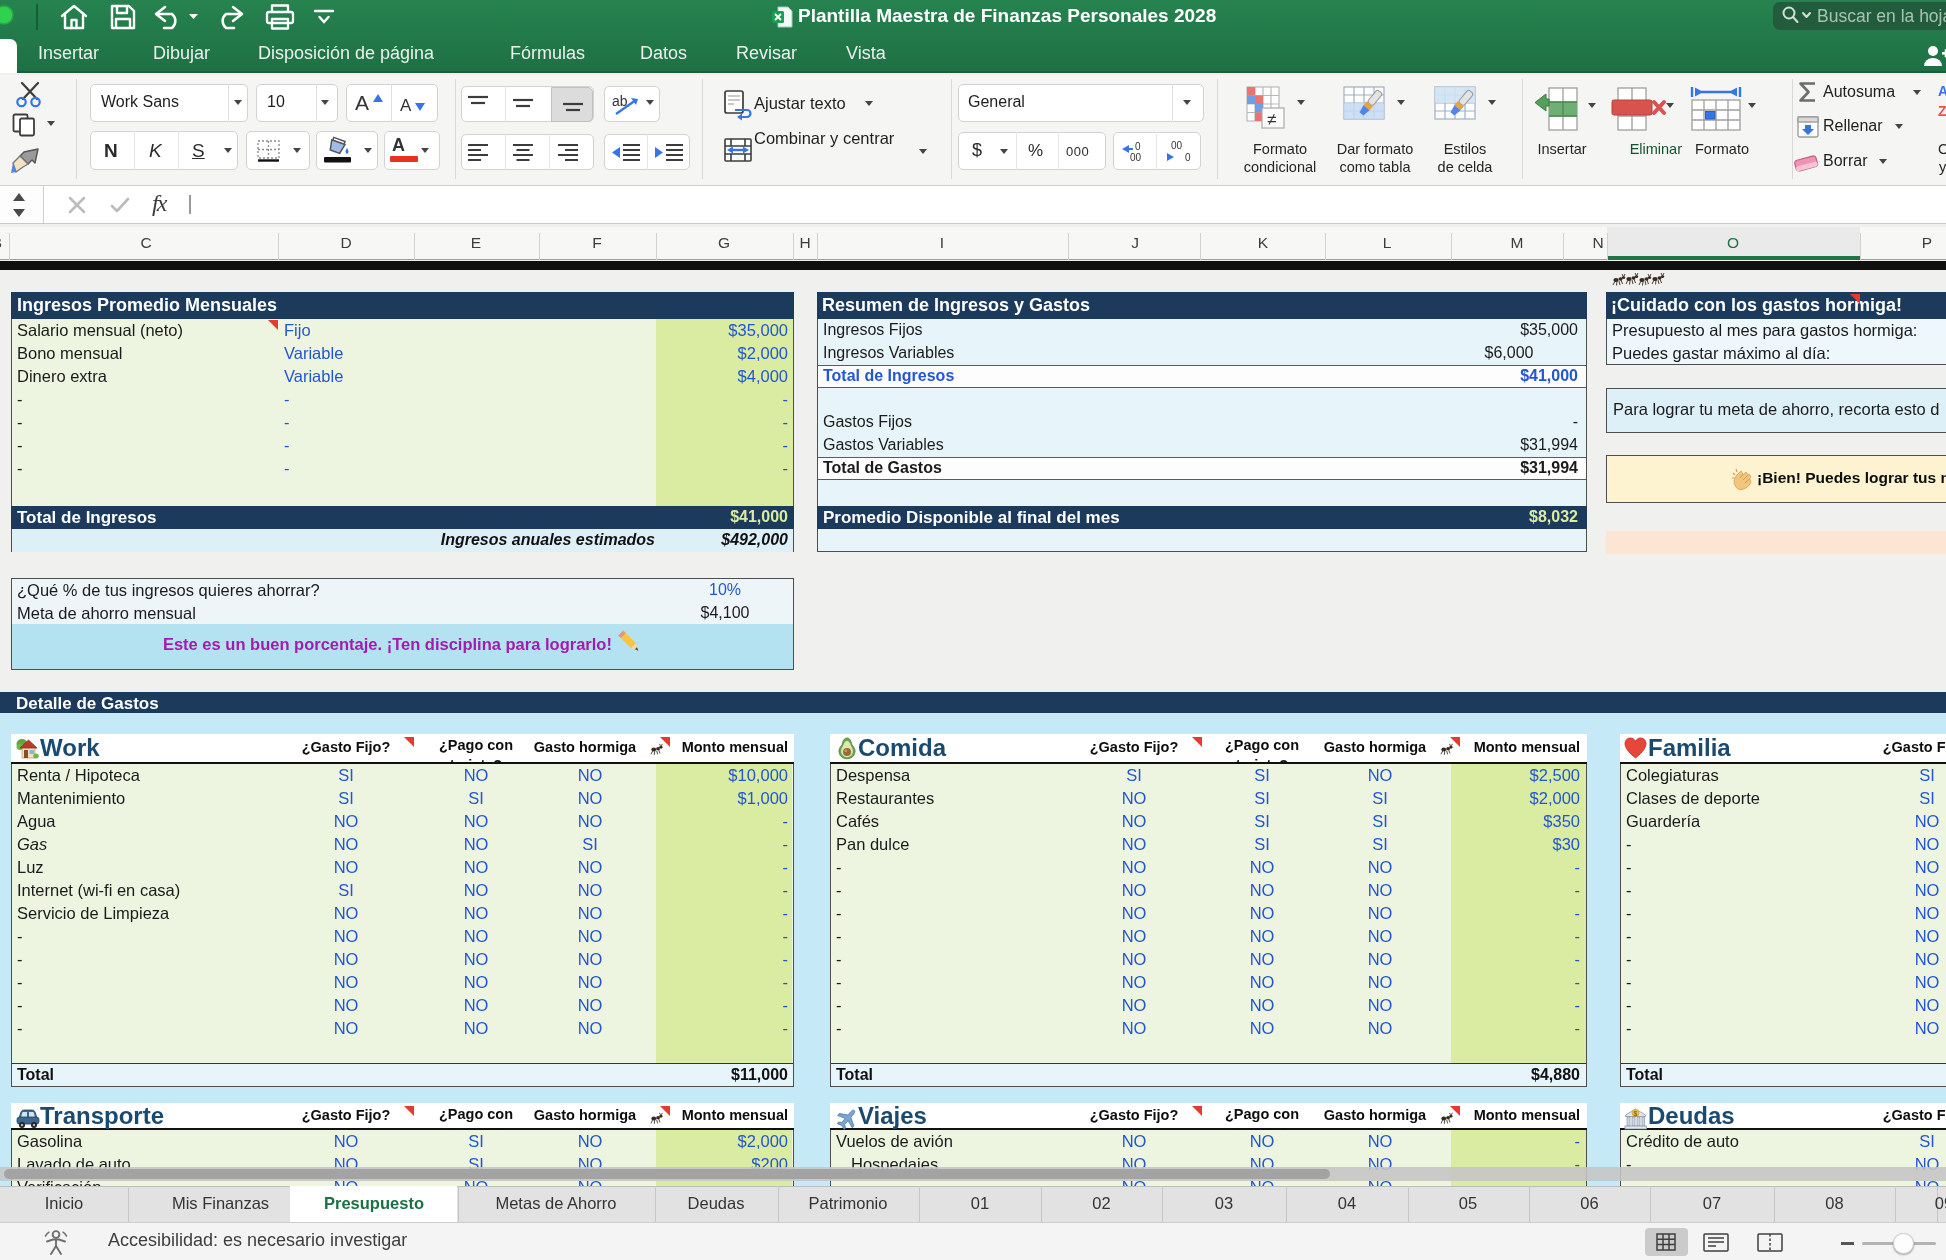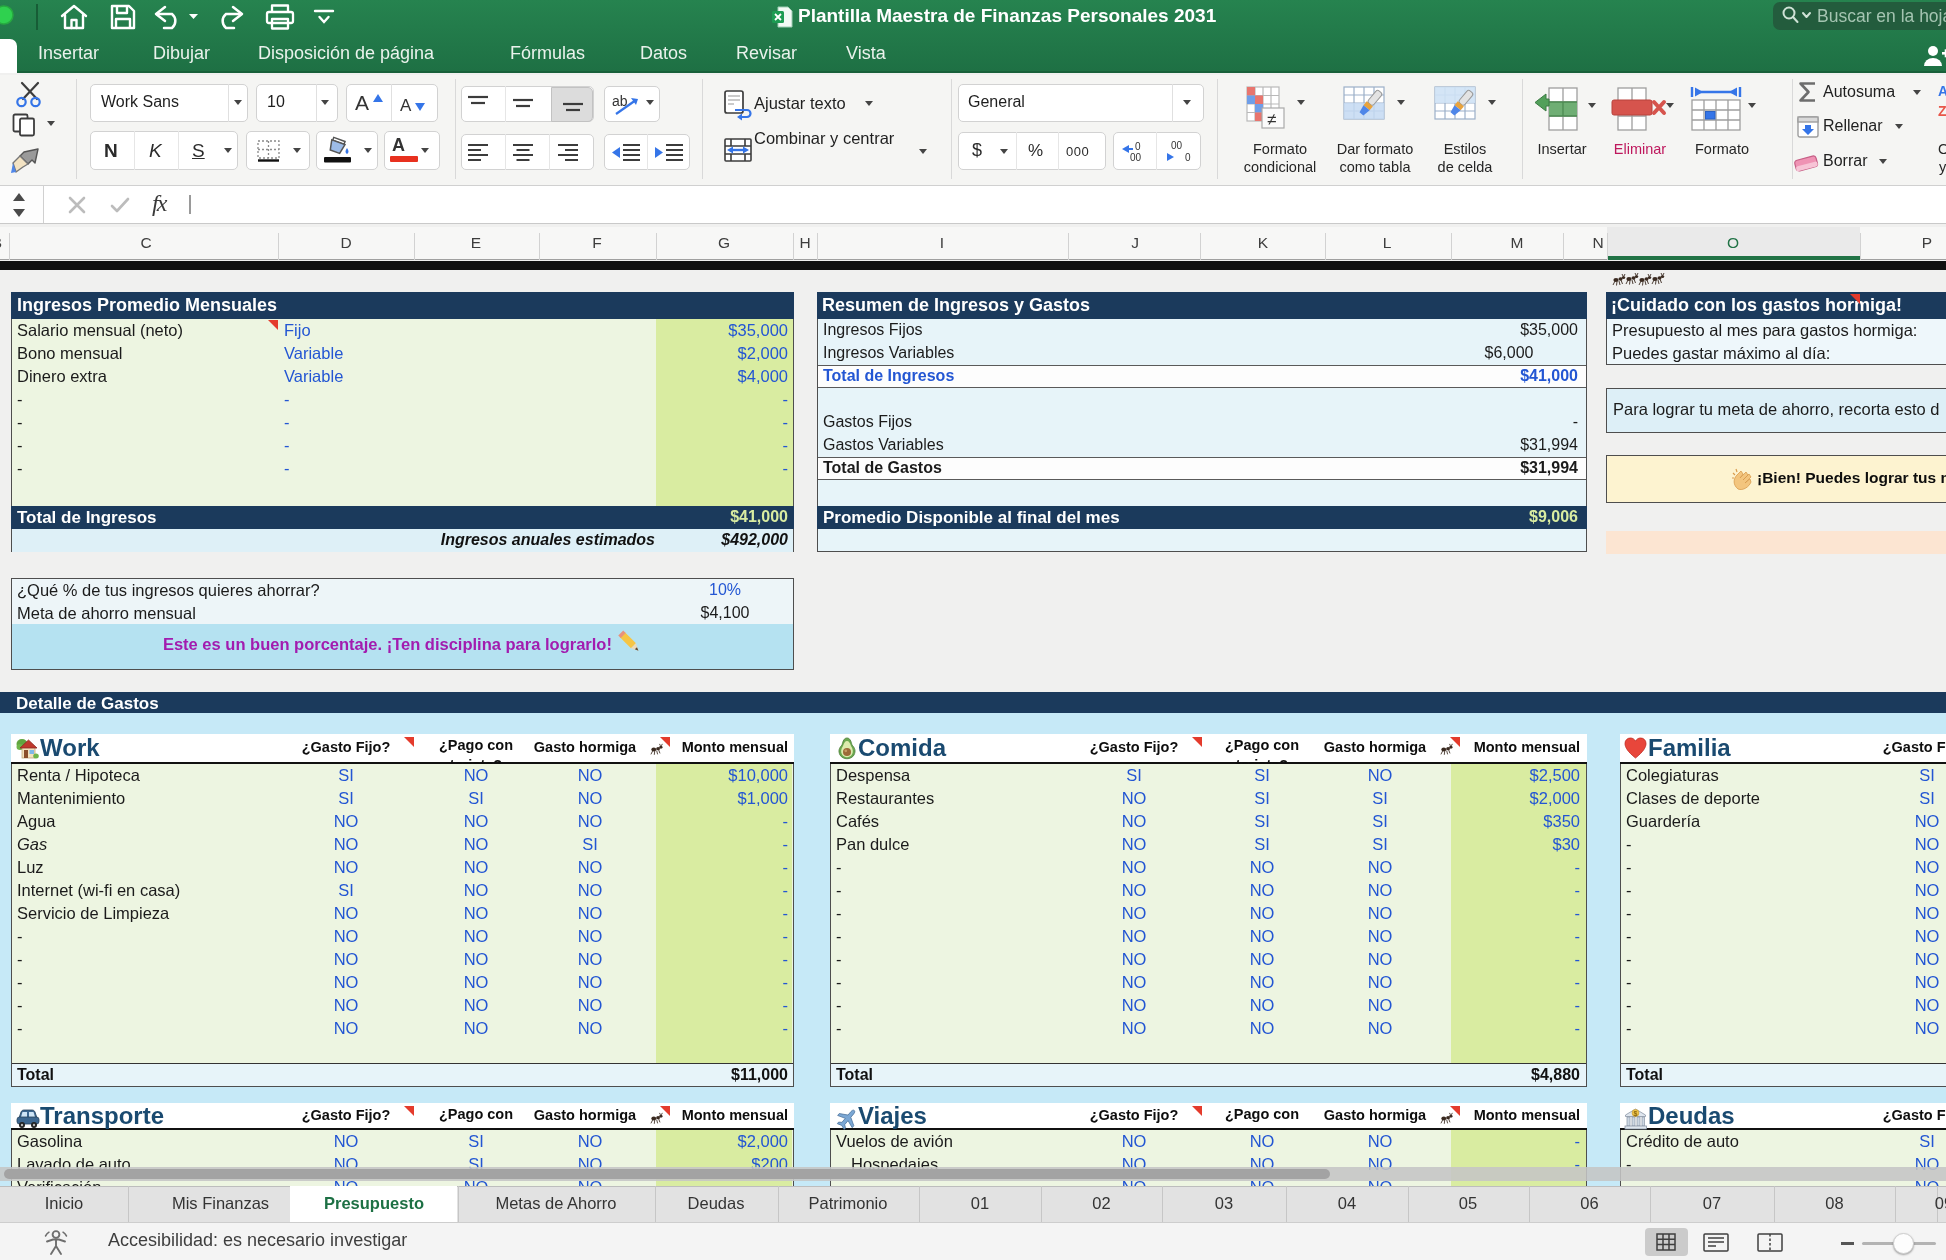--- a/index.html
+++ b/index.html
@@ -56,21 +56,21 @@
 <g stroke="#fff" stroke-width="2.4" fill="none" stroke-linecap="round">
       <path d="M2 2 H20"></path>
       <path d="M6.5 8 L11 13 L15.5 8"></path>
     </g>
   </svg>
 <svg style="left:772px;top:6px" width="21" height="22" viewBox="0 0 21 22">
 <path d="M6 1 H16 L20 5 V21 H6 Z" fill="#f2faf5" stroke="#9fcdb4" stroke-width="1"></path>
 <rect x="0" y="5" width="12" height="12" rx="1.5" fill="#1d9c53"></rect>
 <path d="M3 8 L9 14 M9 8 L3 14" stroke="#fff" stroke-width="1.8"></path>
   </svg>
-<div style="left:798px;top:5px;width:600px;height:24px;font-size:19px;font-weight:bold;color:#fff;white-space:nowrap;">Plantilla Maestra de Finanzas Personales 2031</div>
+<div style="left:798px;top:5px;width:600px;height:24px;font-size:19px;font-weight:bold;color:#fff;white-space:nowrap;">Plantilla Maestra de Finanzas Personales 2028</div>
 <div style="left:1773px;top:2px;width:190px;height:28px;background:#235c3d;border-radius:7px;"></div>
 <svg style="left:1781px;top:6px" width="34" height="18" viewBox="0 0 34 18">
 <circle cx="8" cy="7" r="5.5" stroke="#cfe2d6" stroke-width="2" fill="none"></circle>
 <path d="M12 11 L16.5 16" stroke="#cfe2d6" stroke-width="2" stroke-linecap="round"></path>
 <path d="M22 7 l3.5 4 l3.5 -4" stroke="#cfe2d6" stroke-width="2" fill="none" stroke-linecap="round" stroke-linejoin="round"></path>
   </svg>
 <div style="left:1817px;top:6px;width:130px;height:20px;font-size:17.5px;color:#a4c4b1;white-space:nowrap;overflow:hidden;">Buscar en la hoja</div>
 <div style="left:0;top:39px;width:17px;height:34px;background:#fff;border-top-right-radius:7px;"></div>
 <div style="left:38px;top:43px;height:24px;font-size:18px;color:#eaf2ec;font-weight:500;white-space:nowrap;">Insertar</div>
 <div style="left:153px;top:43px;height:24px;font-size:18px;color:#eaf2ec;font-weight:500;white-space:nowrap;">Dibujar</div>
@@ -343,21 +343,21 @@
 <div style="left:1520px;top:141px;width:84px;height:20px;font-size:14.5px;color:#262626;text-align:center;">Insertar</div>
 <svg style="left:1610px;top:86px" width="56" height="46" viewBox="0 0 56 46">
 <g stroke="#9e9e9e" stroke-width="1.3" fill="#fff">
       <rect x="8" y="2" width="28" height="42"></rect>
       <path d="M8 16 H36 M8 30 H36 M22 2 V44"></path>
     </g>
 <rect x="2" y="14" width="40" height="15" rx="2" fill="#d6544d" stroke="#b8423c" stroke-width="1"></rect>
 <path d="M44 16 L54 27 M54 16 L44 27" stroke="#d6544d" stroke-width="4" stroke-linecap="round"></path>
   </svg>
 <div class="dd" style="left:1666px;top:103px;"></div>
-<div style="left:1598px;top:141px;width:84px;height:20px;font-size:14.5px;color:#be185d;text-align:center;">Eliminar</div>
+<div style="left:1598px;top:141px;width:84px;height:20px;font-size:14.5px;color:#14532d;text-align:right;">Eliminar</div>
 <svg style="left:1690px;top:84px" width="52" height="48" viewBox="0 0 52 48">
 <path d="M2 3 V13 M50 3 V13 M6 8 H46" stroke="#3575e8" stroke-width="2.4" fill="none"></path>
 <path d="M13 8 L5 3.5 V12.5 Z M39 8 L47 3.5 V12.5 Z" fill="#3575e8"></path>
 <g stroke="#9e9e9e" stroke-width="1.3" fill="#fff">
       <rect x="2" y="16" width="48" height="30"></rect>
       <path d="M2 26 H50 M2 36 H50 M14 16 V46 M26 16 V46 M38 16 V46"></path>
     </g>
 <rect x="15.5" y="27.5" width="9.5" height="7.5" fill="#3575e8" stroke="#2a62c4" stroke-width="1"></rect>
   </svg>
 <div class="dd" style="left:1748px;top:103px;"></div>
@@ -479,21 +479,21 @@
 <div style="left:1440px;top:367px;width:138px;height:20px;font-size:16px;font-weight:bold;color:#2356d3;text-align:right;">$41,000</div>
 <div style="left:823px;top:413px;width:420px;height:20px;font-size:16px;font-weight:normal;color:#1b1b1b;white-space:nowrap;">Gastos Fijos</div>
 <div style="left:1440px;top:413px;width:138px;height:20px;font-size:16px;font-weight:normal;color:#1b1b1b;text-align:right;">-</div>
 <div style="left:823px;top:436px;width:420px;height:20px;font-size:16px;font-weight:normal;color:#1b1b1b;white-space:nowrap;">Gastos Variables</div>
 <div style="left:1440px;top:436px;width:138px;height:20px;font-size:16px;font-weight:normal;color:#1b1b1b;text-align:right;">$31,994</div>
 <div style="left:818px;top:457px;width:768px;height:23px;background:#fdfdfd;border-top:1px solid #5a5a5a;border-bottom:1px solid #5a5a5a;"></div>
 <div style="left:823px;top:459px;width:420px;height:20px;font-size:16px;font-weight:bold;color:#1b1b1b;white-space:nowrap;">Total de Gastos</div>
 <div style="left:1440px;top:459px;width:138px;height:20px;font-size:16px;font-weight:bold;color:#1b1b1b;text-align:right;">$31,994</div>
 <div class="nav" style="left:817px;top:506px;width:770px;height:23px;"></div>
 <div style="left:823px;top:508px;width:460px;height:20px;font-size:17px;font-weight:bold;color:#fff;white-space:nowrap;z-index:3;">Promedio Disponible al final del mes</div>
-<div style="left:1440px;top:508px;width:138px;height:20px;font-size:16px;font-weight:bold;color:#d9eca1;text-align:right;z-index:3;">$9,006</div>
+<div style="left:1440px;top:508px;width:138px;height:20px;font-size:16px;font-weight:bold;color:#d9eca1;text-align:right;z-index:3;">$8,032</div>
 <svg style="left:1612px;top:272px;z-index:5" width="14.0" height="15.0" viewBox="0 0 14 15">
 <g fill="#3a2a20">
       <ellipse cx="4" cy="8" rx="2.6" ry="2.1"></ellipse>
       <ellipse cx="8.5" cy="7" rx="2" ry="1.7"></ellipse>
       <ellipse cx="11.5" cy="5.5" rx="1.7" ry="1.5"></ellipse>
     </g>
 <g stroke="#3a2a20" stroke-width="0.9" fill="none">
       <path d="M3 9 L1 13 M5 9.5 L4.5 13.5 M7 9 L8 13 M9 8 L10.5 12 M12 4 L13 2 M11 4 L10 2"></path>
     </g>
   </svg>

